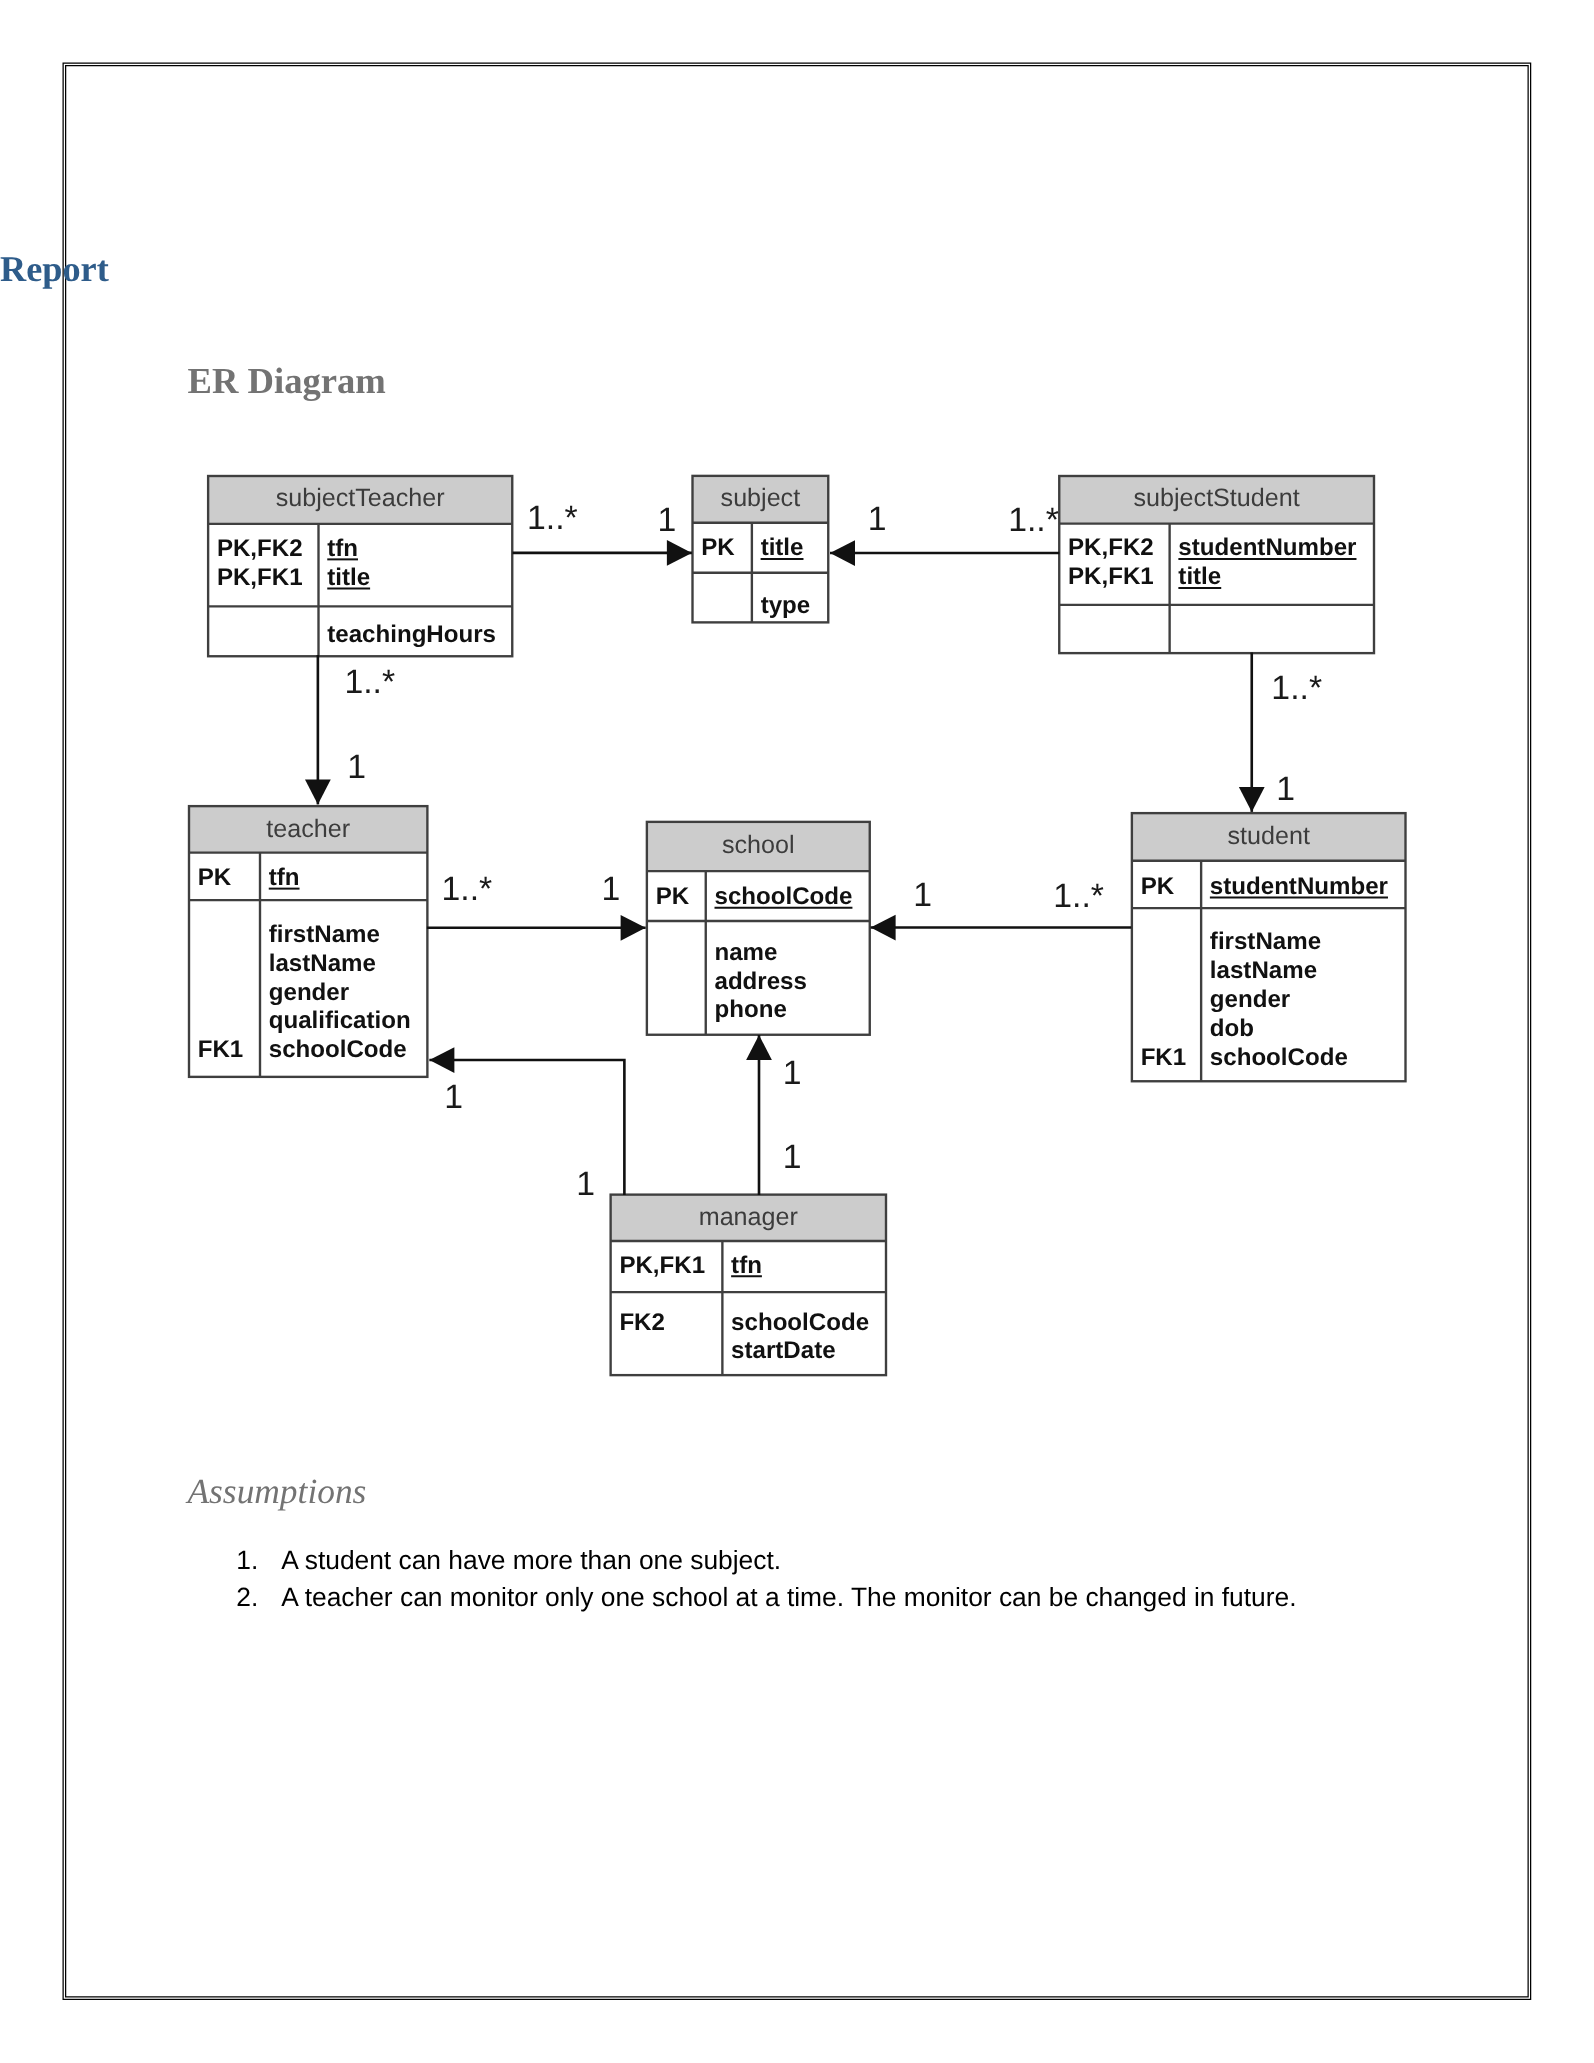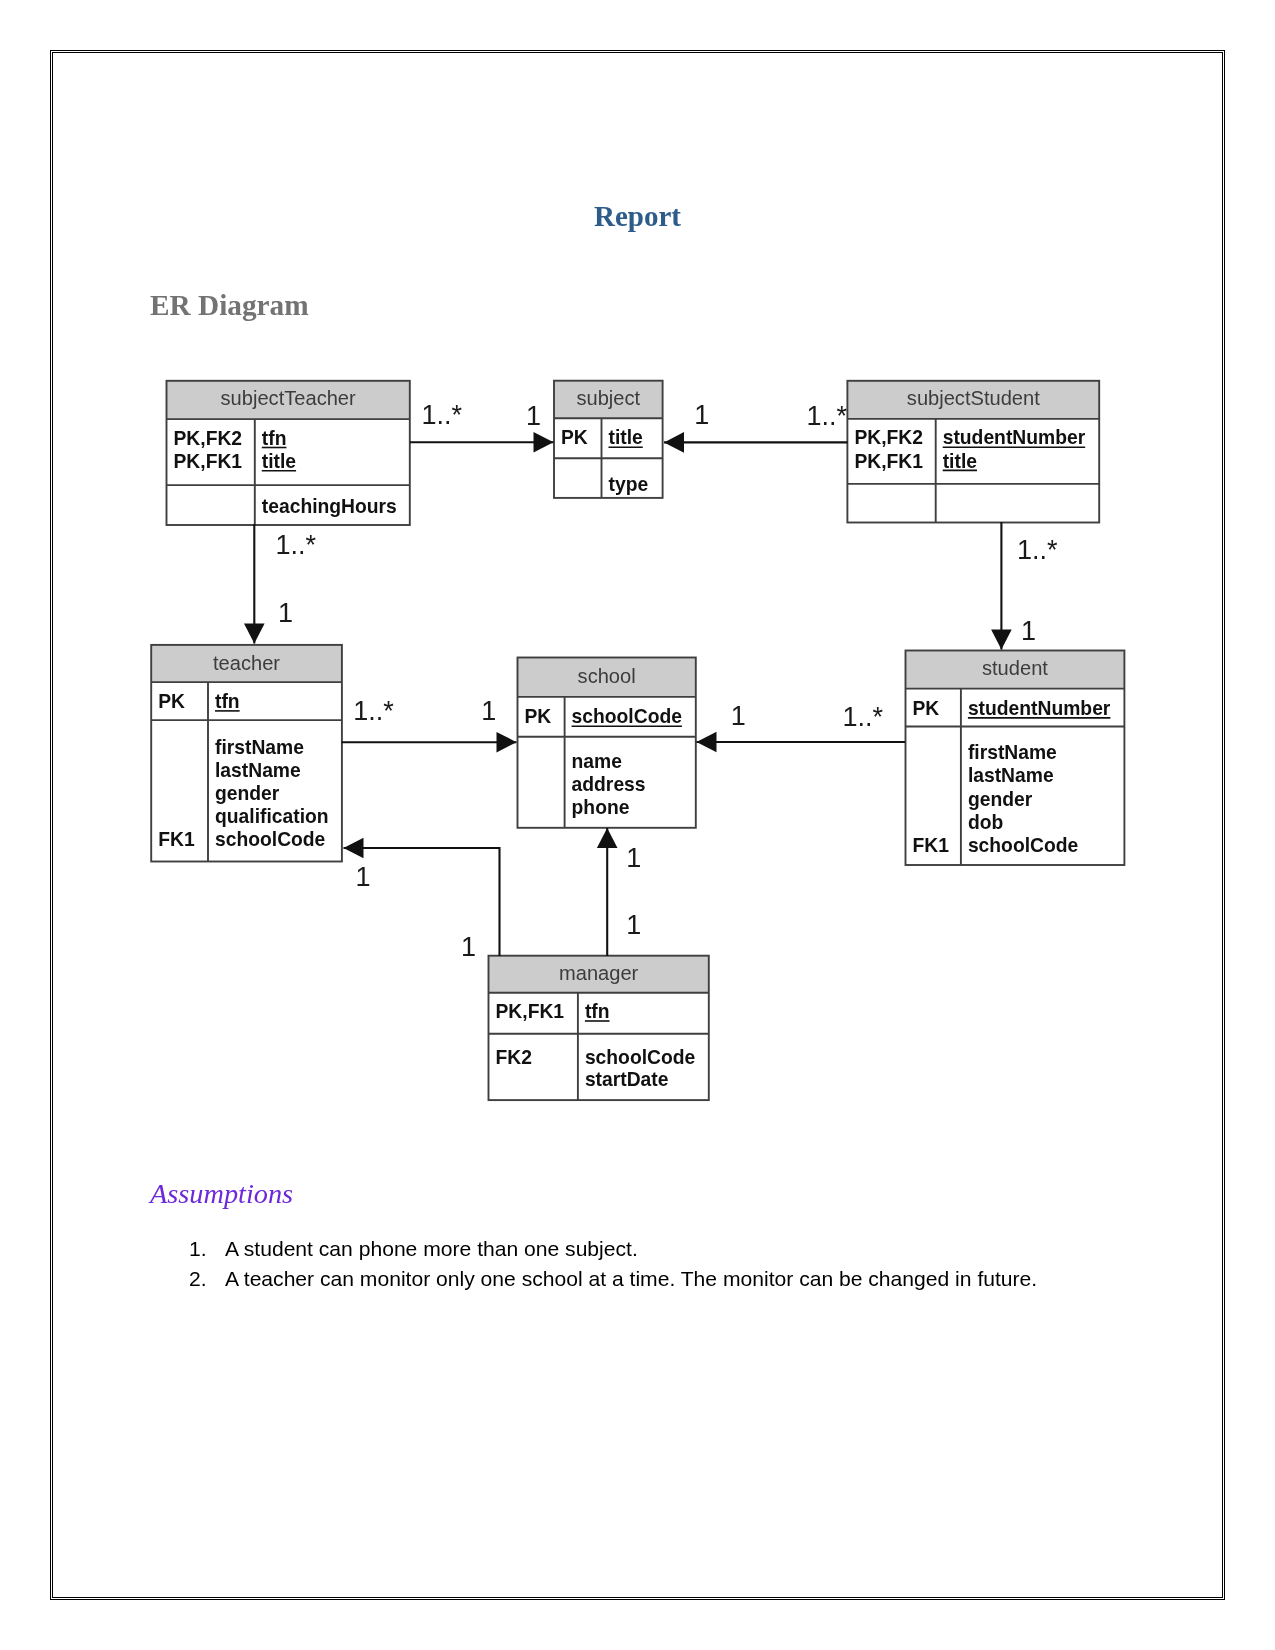--- a/index.html
+++ b/index.html
@@ -5,27 +5,27 @@
 <style>
   html,body{margin:0;padding:0;background:#ffffff;
      -webkit-font-smoothing:antialiased;text-rendering:optimizeLegibility;}
   svg text{-webkit-font-smoothing:antialiased;}
   body{width:1275px;height:1650px;overflow:hidden;font-family:"Liberation Sans",sans-serif;}
   #page{position:relative;width:1275px;height:1650px;background:#fff;}
   #page-border{position:absolute;left:50px;top:50px;width:1175px;height:1550px;
      border:1px solid #000;box-sizing:border-box;}
   #page-border::after{content:"";position:absolute;left:1px;top:1px;right:1px;bottom:1px;
      border:1px solid #000;}
-  .doc-title{position:absolute;left:0;top:201px;width:1275px;text-align:center;
+  .doc-title{position:absolute;left:0;top:201px;width:1275px;
      font-family:"Liberation Serif",serif;font-weight:bold;font-size:29px;color:#2e5c8a;
      line-height:30px;}
   .h1{position:absolute;left:150px;top:290px;font-family:"Liberation Serif",serif;
      font-weight:bold;font-size:29.3px;color:#737373;line-height:31px;}
   .h2{position:absolute;left:150px;top:1179px;font-family:"Liberation Serif",serif;
-     font-style:italic;font-size:28.3px;line-height:29px;color:#6d28d9;}
+     font-style:italic;font-size:28.3px;line-height:29px;color:#737373;}
   ol.assumptions{position:absolute;left:189px;top:1234px;margin:0;padding:0;
      list-style:none;font-family:"Liberation Sans",sans-serif;font-size:21.1px;
      color:#000;line-height:30.3px;}
   ol.assumptions li{position:relative;padding-left:36px;white-space:nowrap;}
   ol.assumptions li .num{position:absolute;left:0;top:0;}
   #diagram{position:absolute;left:0;top:0;}
 </style>
 </head>
 <body>
 
@@ -184,16 +184,16 @@
       <text x="730.7" y="725.2" text-anchor="start" font-family="&quot;Liberation Sans&quot;,&quot;DejaVu Sans&quot;,sans-serif" font-size="27" fill="#1a1a1a">1</text>
       <text x="842.6" y="725.5" text-anchor="start" font-family="&quot;Liberation Sans&quot;,&quot;DejaVu Sans&quot;,sans-serif" font-size="27" fill="#1a1a1a">1..*</text>
       <text x="355.4" y="886.3" text-anchor="start" font-family="&quot;Liberation Sans&quot;,&quot;DejaVu Sans&quot;,sans-serif" font-size="27" fill="#1a1a1a">1</text>
       <text x="626.2" y="867.3" text-anchor="start" font-family="&quot;Liberation Sans&quot;,&quot;DejaVu Sans&quot;,sans-serif" font-size="27" fill="#1a1a1a">1</text>
       <text x="626.2" y="934" text-anchor="start" font-family="&quot;Liberation Sans&quot;,&quot;DejaVu Sans&quot;,sans-serif" font-size="27" fill="#1a1a1a">1</text>
       <text x="461" y="956.4" text-anchor="start" font-family="&quot;Liberation Sans&quot;,&quot;DejaVu Sans&quot;,sans-serif" font-size="27" fill="#1a1a1a">1</text>
     </svg>
 
   <div class="h2">Assumptions</div>
   <ol class="assumptions">
-    <li><span class="num">1.</span><span>A student can phone more than one subject.</span></li>
+    <li><span class="num">1.</span><span>A student can have more than one subject.</span></li>
     <li><span class="num">2.</span><span>A teacher can monitor only one school at a time. The monitor can be changed in future.</span></li>
   </ol>
 </div>
 
 </body></html>

